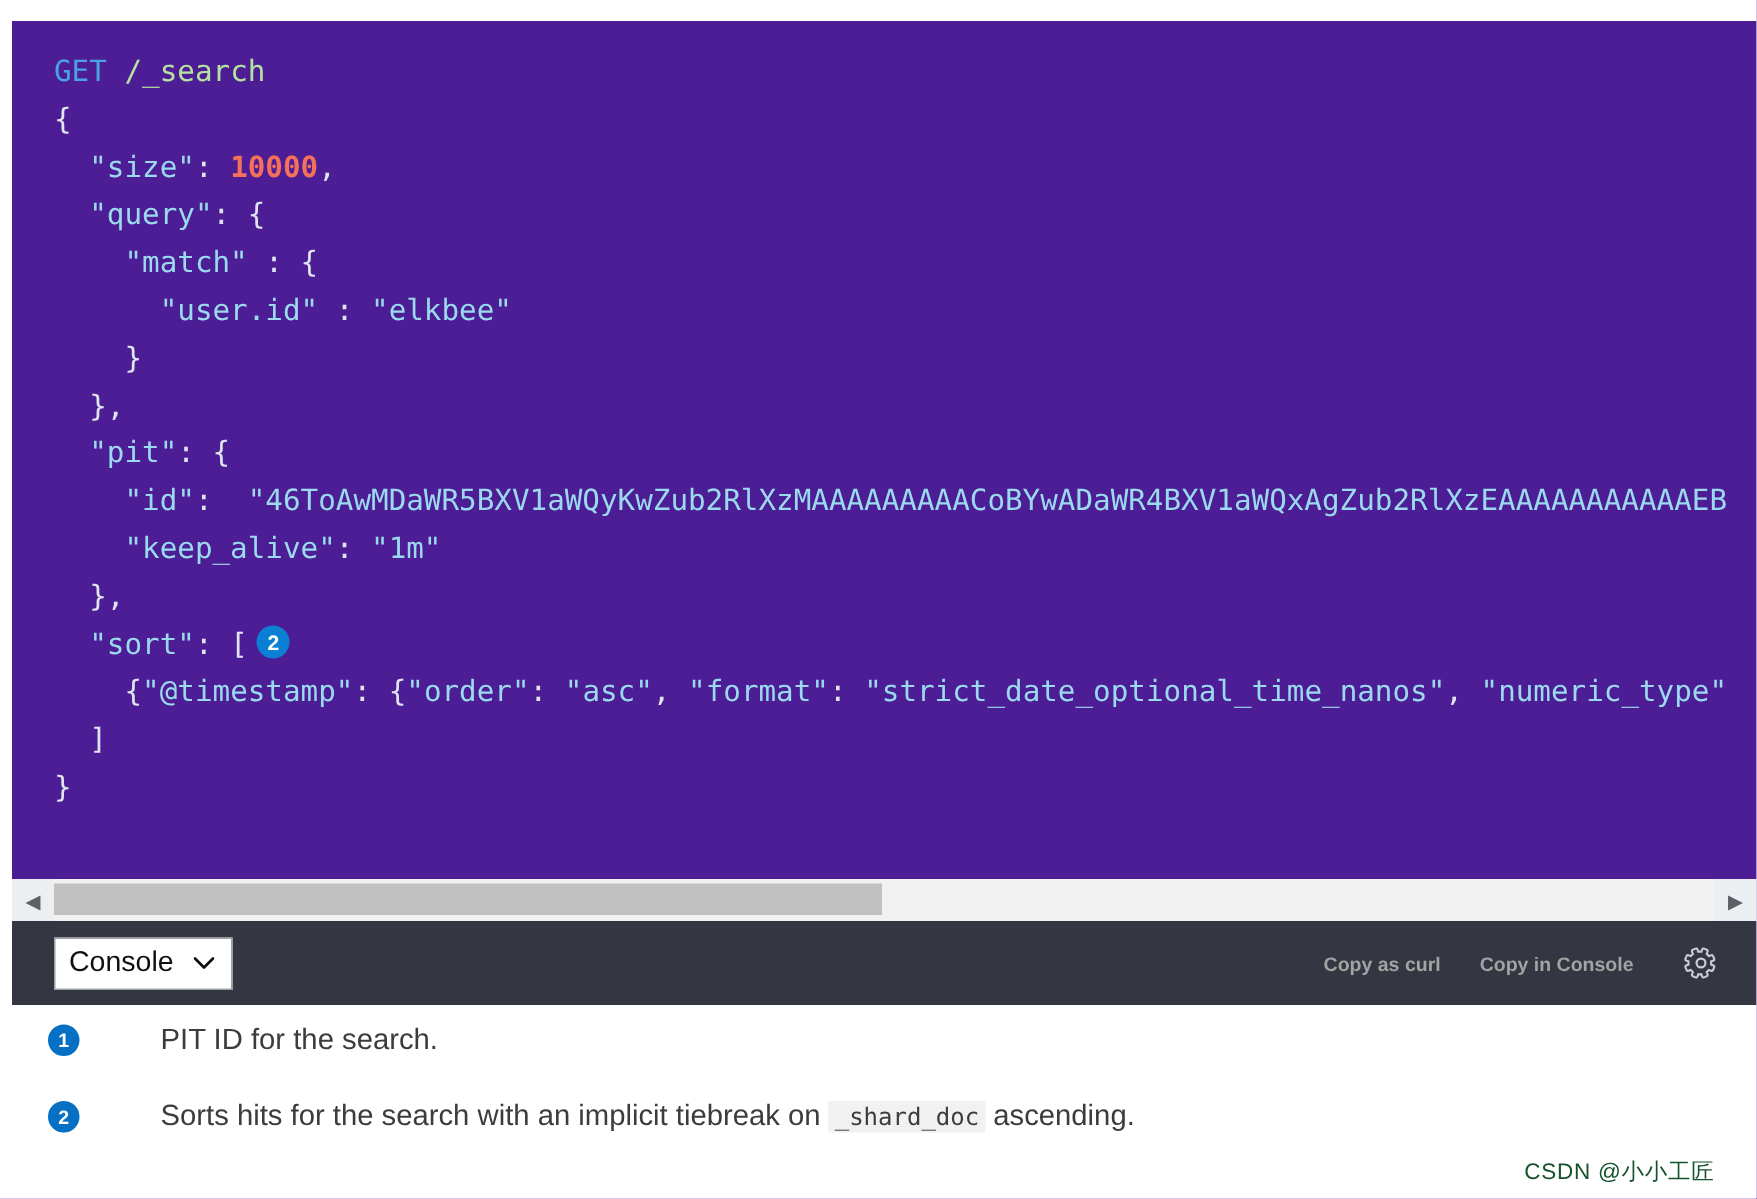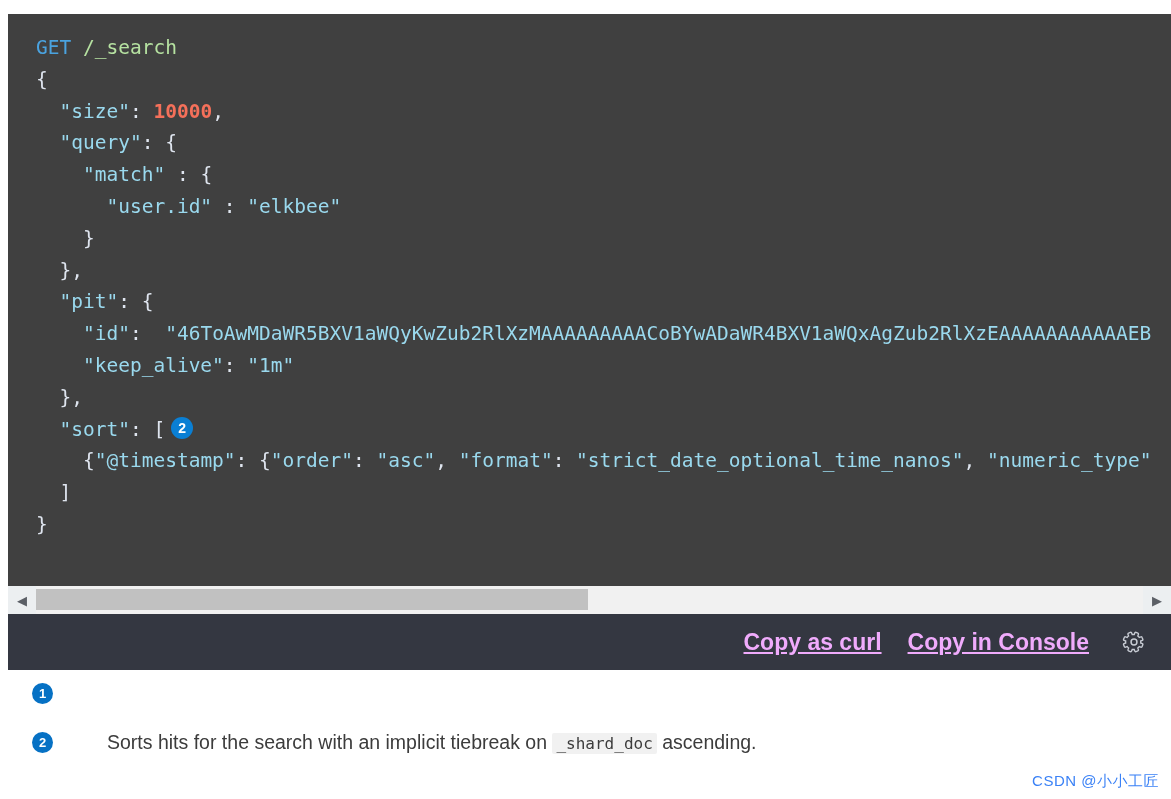--- a/index.html
+++ b/index.html
@@ -15,21 +15,21 @@
     position: relative;
   }
 
   
   .code-panel {
     position: absolute;
     left: 8px;
     top: 14px;
     width: 1163px;
     height: 572px;
-    background: #404040;
+    background: #4c1d95;
     overflow: hidden;
   }
   .code-pre {
     margin: 0;
     padding: 18px 0 0 28px;
     font-family: "DejaVu Sans Mono", "Liberation Mono", monospace;
     font-size: 19.5px;
     line-height: 31.8px;
     color: #dfe5ef;
     white-space: pre;
@@ -133,24 +133,23 @@
     font-size: 13px;
   }
   .actionbar-right {
     margin-left: auto;
     display: flex;
     align-items: center;
     gap: 26px;
     padding-right: 22px;
   }
   .action-link {
-    color: #f0abfc;
-    font-size: 23px;
+    color: #a3a3a3;
+    font-size: 13px;
     font-weight: bold;
-    text-decoration: underline;
     cursor: pointer;
     white-space: nowrap;
   }
   .gear-btn {
     width: 30px;
     height: 30px;
     display: flex;
     align-items: center;
     justify-content: center;
     cursor: pointer;
@@ -196,59 +195,68 @@
     background: #f1f1f1;
     color: #3c3c3c;
     padding: 1px 4px;
     border-radius: 2px;
     text-align: center;
   }
 
   
   .watermark {
     position: absolute;
-    right: 12px;
+    right: 28px;
     bottom: 8px;
     font-size: 15px;
-    color: #3b82f6;
+    color: #14532d;
     letter-spacing: 0.5px;
     user-select: none;
   }
 </style>
 </head>
 <body>
 
 <div class="code-panel">
   <pre class="code-pre" id="code-pre"><div><span class="tok-method">GET</span><span class="tok-punct"> </span><span class="tok-path">/_search</span></div><div><span class="tok-punct">{</span></div><div>  <span class="tok-key">"size"</span><span class="tok-punct">: </span><span class="tok-num">10000</span><span class="tok-punct">,</span></div><div>  <span class="tok-key">"query"</span><span class="tok-punct">: {</span></div><div>    <span class="tok-key">"match"</span><span class="tok-punct"> : {</span></div><div>      <span class="tok-key">"user.id"</span><span class="tok-punct"> : </span><span class="tok-string">"elkbee"</span></div><div>    <span class="tok-punct">}</span></div><div>  <span class="tok-punct">},</span></div><div>  <span class="tok-key">"pit"</span><span class="tok-punct">: {</span></div><div>    <span class="tok-key">"id"</span><span class="tok-punct">:  </span><span class="tok-string">"46ToAwMDaWR5BXV1aWQyKwZub2RlXzMAAAAAAAAACoBYwADaWR4BXV1aWQxAgZub2RlXzEAAAAAAAAAAAEB</span></div><div>    <span class="tok-key">"keep_alive"</span><span class="tok-punct">: </span><span class="tok-string">"1m"</span></div><div>  <span class="tok-punct">},</span></div><div>  <span class="tok-key">"sort"</span><span class="tok-punct">: [</span><span class="badge">2</span></div><div>    <span class="tok-punct">{</span><span class="tok-key">"@timestamp"</span><span class="tok-punct">: {</span><span class="tok-key">"order"</span><span class="tok-punct">: </span><span class="tok-string">"asc"</span><span class="tok-punct">, </span><span class="tok-key">"format"</span><span class="tok-punct">: </span><span class="tok-string">"strict_date_optional_time_nanos"</span><span class="tok-punct">, </span><span class="tok-key">"numeric_type"</span></div><div>  <span class="tok-punct">]</span></div><div><span class="tok-punct">}</span></div></pre>
 </div>
 
 <div class="hscroll">
   <div class="hscroll-arrow">◀</div>
   <div class="hscroll-track">
     <div class="hscroll-thumb"></div>
   </div>
   <div class="hscroll-arrow">▶</div>
 </div>
 
 <div class="actionbar">
+  <div class="select-wrap">
+    <select class="console-select" id="console-select"><option value="Console">Console</option></select>
+    <span class="select-caret">
+      <svg width="14" height="9" viewBox="0 0 14 9" aria-hidden="true">
+        <path d="M1 1.5 L7 7.5 L13 1.5" stroke="#101010" stroke-width="1.8" fill="none" stroke-linecap="round" stroke-linejoin="round"></path>
+      </svg>
+    </span>
+  </div>
   <div class="actionbar-right">
     <span class="action-link">Copy as curl</span>
     <span class="action-link">Copy in Console</span>
     <span class="gear-btn">
       <svg width="24" height="24" viewBox="0 0 24 24" aria-hidden="true">
         <path d="M12 8.3a3.7 3.7 0 1 0 0 7.4 3.7 3.7 0 0 0 0-7.4zm0 5.9a2.2 2.2 0 1 1 0-4.4 2.2 2.2 0 0 1 0 4.4z" fill="#c8ccd4"></path>
         <path d="M20.3 13.6l-1.6-.6a6.9 6.9 0 0 0 0-2l1.6-.6a.9.9 0 0 0 .5-1.2l-.8-1.9a.9.9 0 0 0-1.2-.5l-1.6.6a7 7 0 0 0-1.4-1.4l.6-1.6a.9.9 0 0 0-.5-1.2l-1.9-.8a.9.9 0 0 0-1.2.5l-.6 1.6a6.9 6.9 0 0 0-2 0l-.6-1.6a.9.9 0 0 0-1.2-.5l-1.9.8a.9.9 0 0 0-.5 1.2l.6 1.6a7 7 0 0 0-1.4 1.4l-1.6-.6a.9.9 0 0 0-1.2.5l-.8 1.9a.9.9 0 0 0 .5 1.2l1.6.6a6.9 6.9 0 0 0 0 2l-1.6.6a.9.9 0 0 0-.5 1.2l.8 1.9a.9.9 0 0 0 1.2.5l1.6-.6a7 7 0 0 0 1.4 1.4l-.6 1.6a.9.9 0 0 0 .5 1.2l1.9.8a.9.9 0 0 0 1.2-.5l.6-1.6a6.9 6.9 0 0 0 2 0l.6 1.6a.9.9 0 0 0 1.2.5l1.9-.8a.9.9 0 0 0 .5-1.2l-.6-1.6a7 7 0 0 0 1.4-1.4l1.6.6a.9.9 0 0 0 1.2-.5l.8-1.9a.9.9 0 0 0-.5-1.2z" fill="none" stroke="#c8ccd4" stroke-width="1.4"></path>
       </svg>
     </span>
   </div>
 </div>
 
 <div class="footnotes" id="footnotes">
     <div class="footnote">
       <div class="fn-badge">1</div>
+      <div class="fn-text">PIT ID for the search.</div>
     </div>
     <div class="footnote">
       <div class="fn-badge">2</div>
       <div class="fn-text">Sorts hits for the search with an implicit tiebreak on <code class="inline-code">_shard_doc</code> ascending.</div>
     </div>
   </div>
 
 <div class="watermark">CSDN @小小工匠</div>
 
 </body></html>

